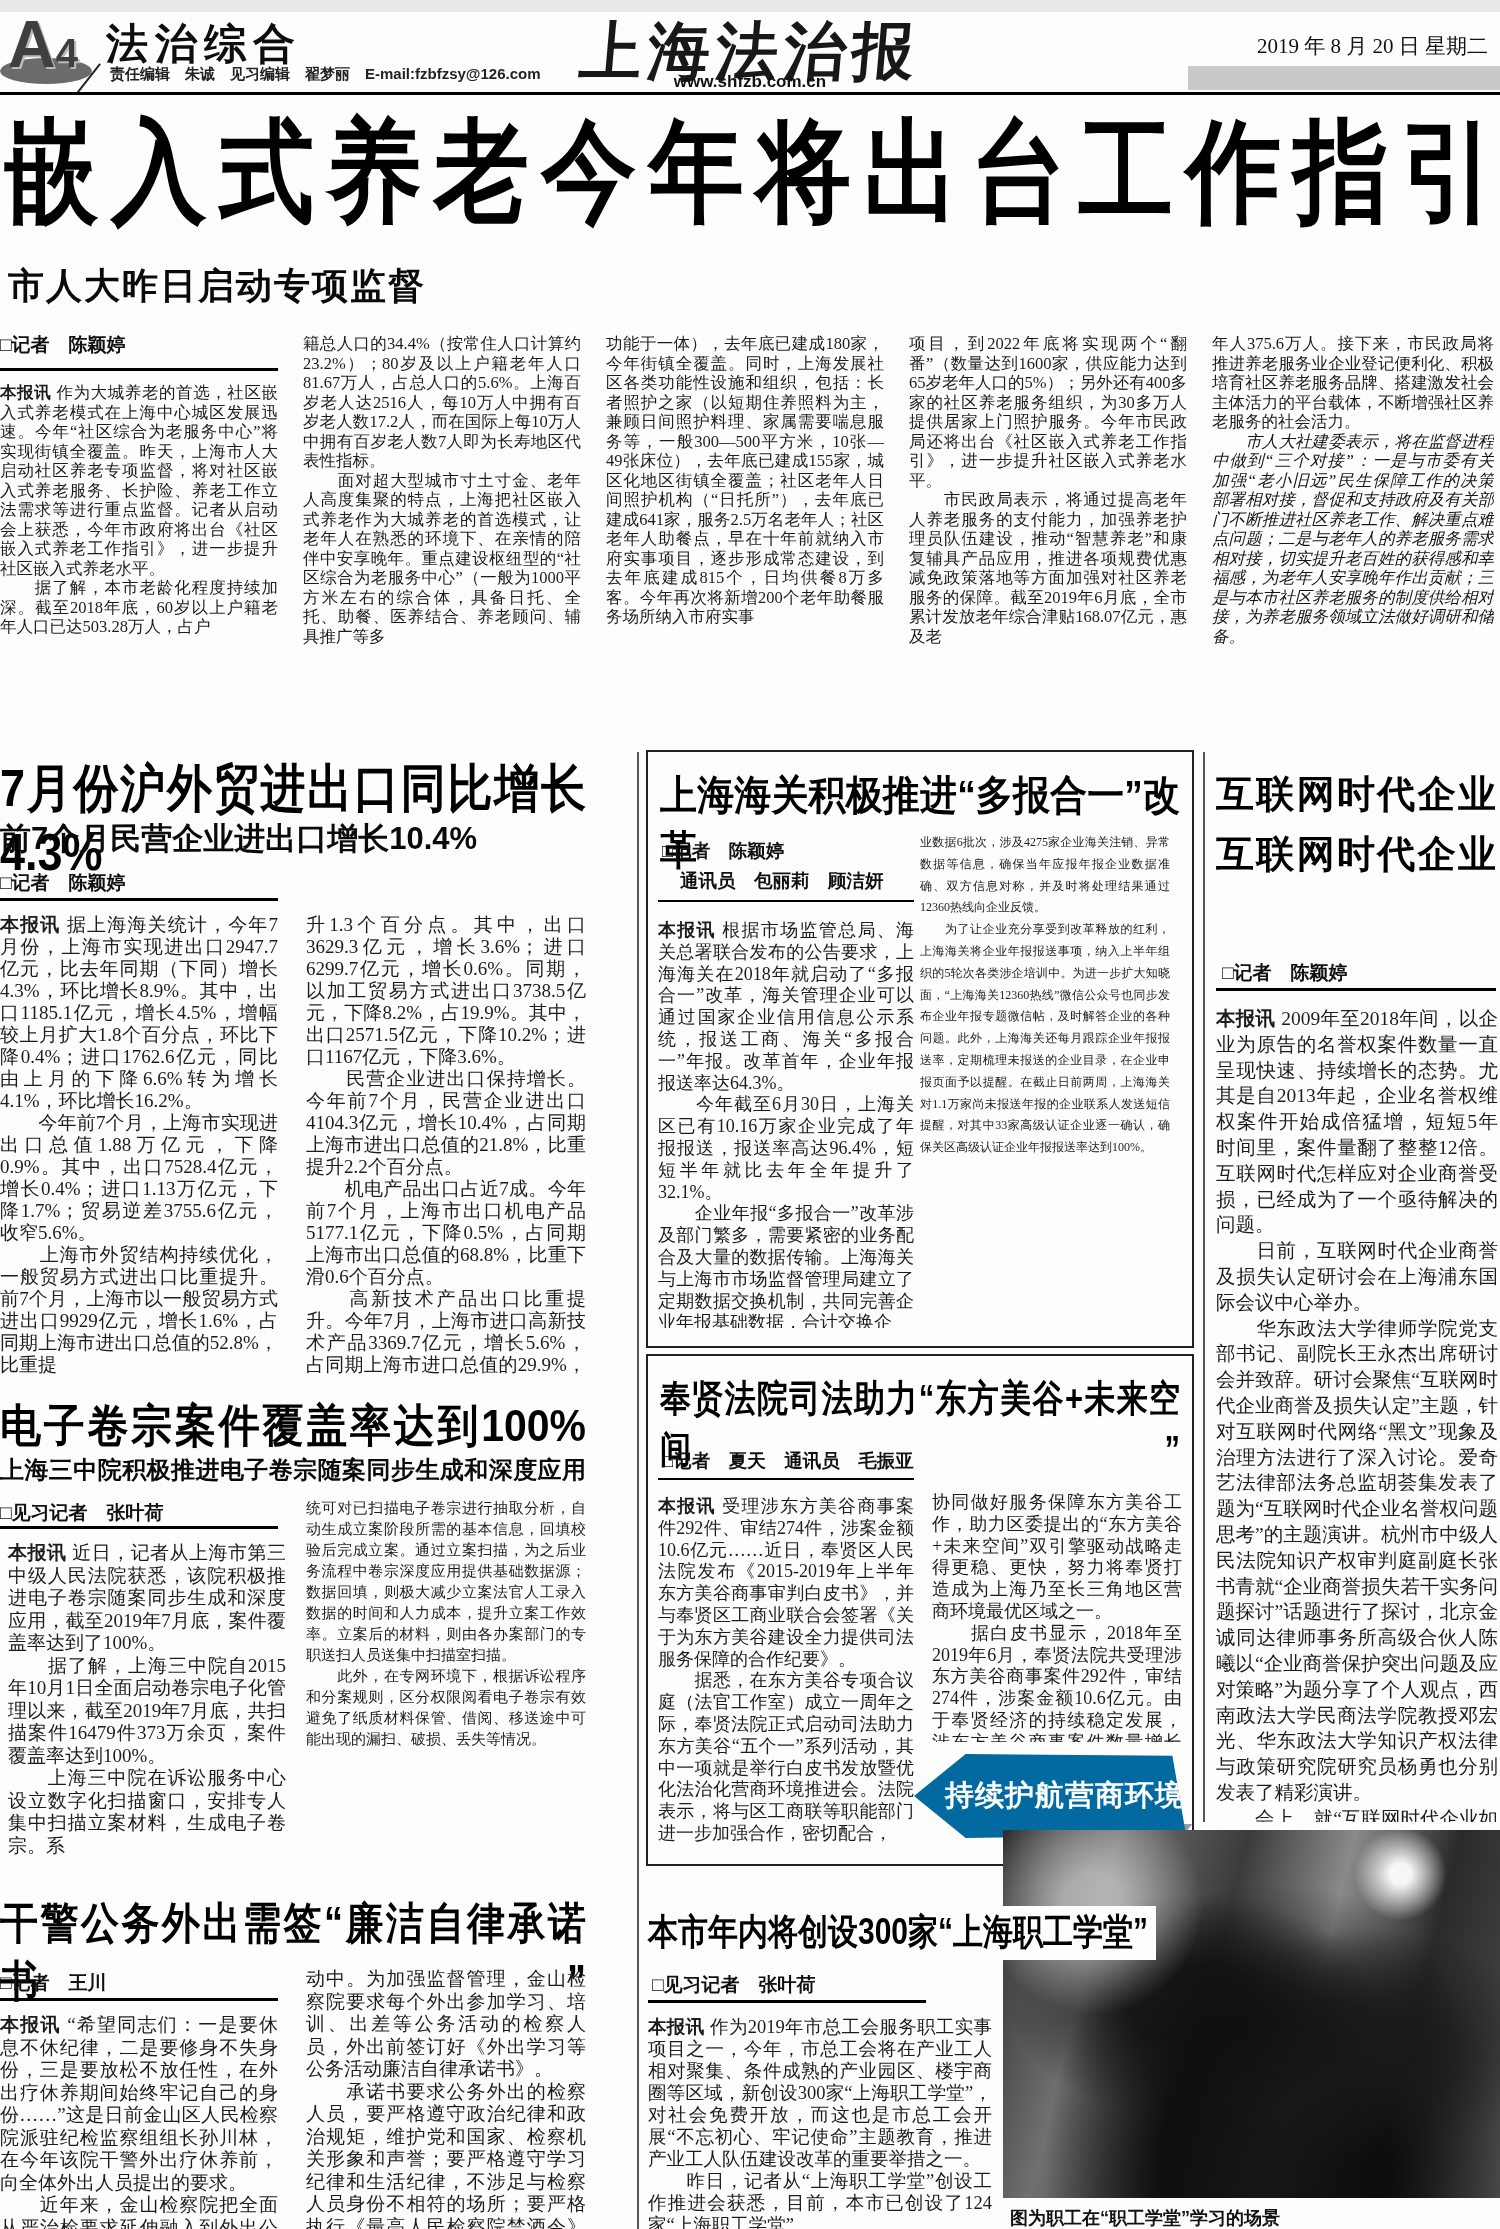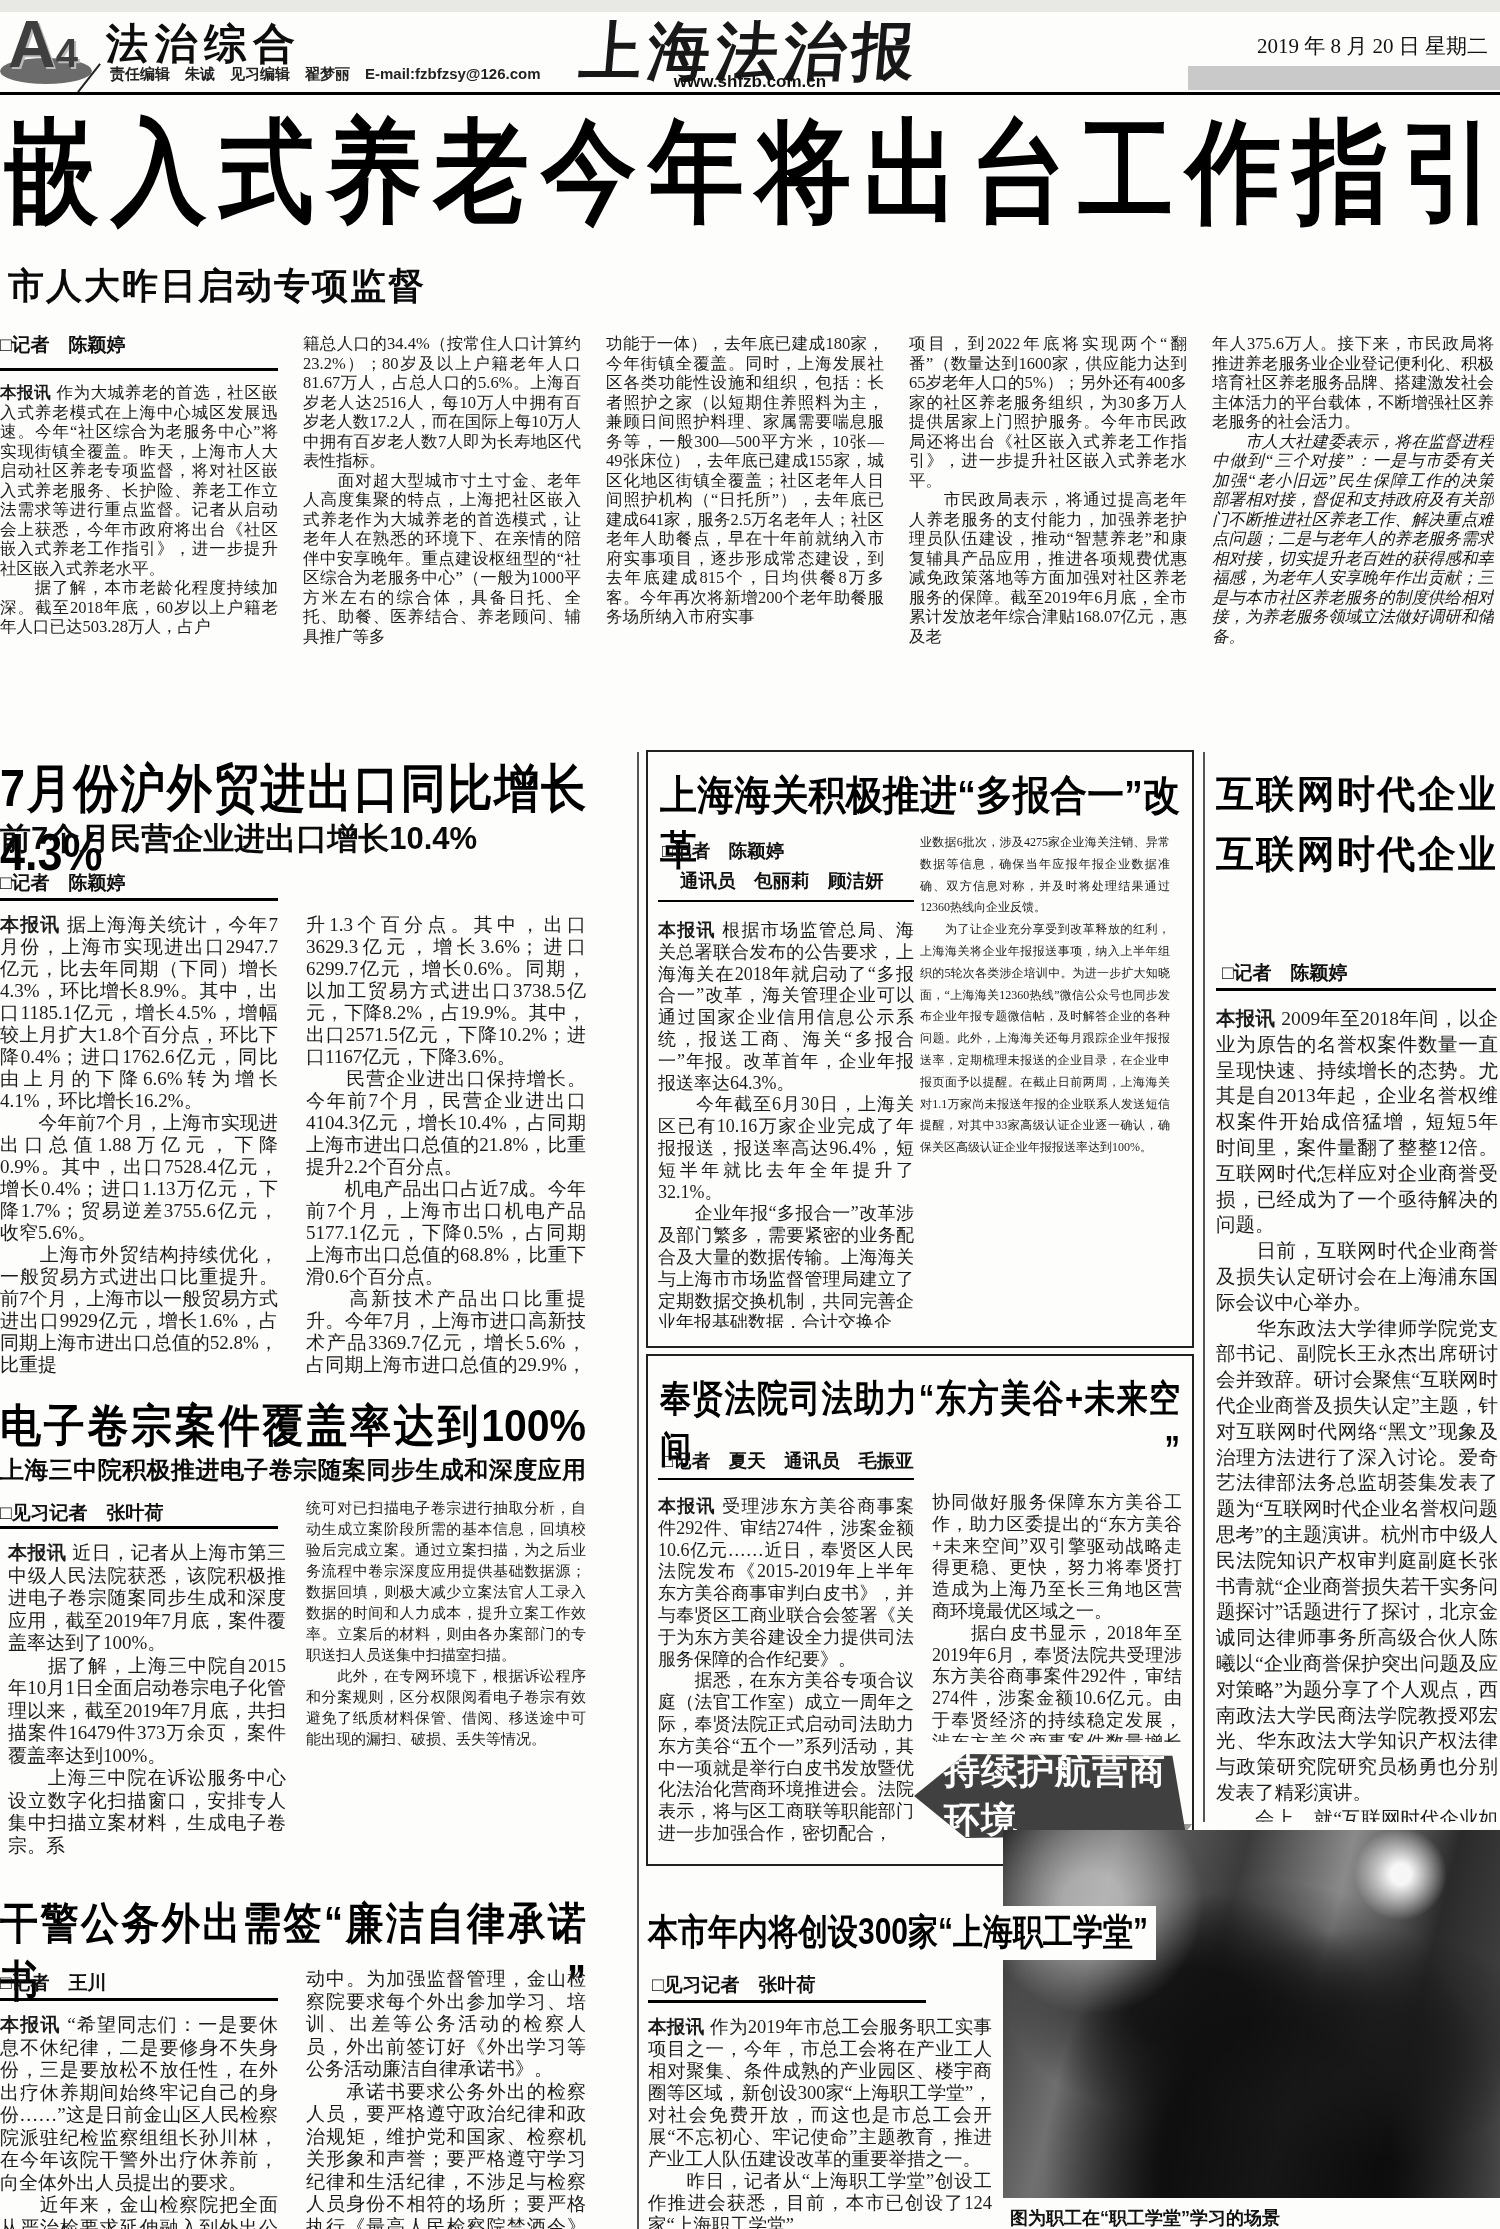--- a/index.html
+++ b/index.html
@@ -105,21 +105,21 @@
   <div class="abs box" style="left:646px;top:1342px;width:544px;height:508px;background:#fdfdfb;">
     <div class="abs hei b just" style="left:12px;top:18px;width:520px;font-size:31px;transform:scaleY(1.2);transform-origin:top left;color:#000;">奉贤法院司法助力“东方美谷+未来空间”</div>
     <div class="abs byline" style="left:14px;top:92px;font-size:18.5px;">□记者　夏天　通讯员　毛振亚</div>
     <div class="abs rule" style="left:10px;top:122px;width:256px;height:2px;"></div>
     <div class="abs col body-text" style="left:10px;top:140px;width:256px;height:358px;font-size:18px;line-height:21.8px;"><span class="lede">本报讯  </span><span>受理涉东方美谷商事案件292件、审结274件，涉案金额10.6亿元……近日，奉贤区人民法院发布《2015-2019年上半年东方美谷商事审判白皮书》，并与奉贤区工商业联合会签署《关于为东方美谷建设全力提供司法服务保障的合作纪要》。
 　　据悉，在东方美谷专项合议庭（法官工作室）成立一周年之际，奉贤法院正式启动司法助力东方美谷“五个一”系列活动，其中一项就是举行白皮书发放暨优化法治化营商环境推进会。法院表示，将与区工商联等职能部门进一步加强合作，密切配合，</span></div>
     <div class="abs col body-text" style="left:284px;top:136px;width:250px;height:250px;font-size:18px;line-height:21.8px;">协同做好服务保障东方美谷工作，助力区委提出的“东方美谷+未来空间”双引擎驱动战略走得更稳、更快，努力将奉贤打造成为上海乃至长三角地区营商环境最优区域之一。
 　　据白皮书显示，2018年至2019年6月，奉贤法院共受理涉东方美谷商事案件292件，审结274件，涉案金额10.6亿元。由于奉贤经济的持续稳定发展，涉东方美谷商事案件数量增长较快，其中涉医药生物类公司案件较多，金融案件涉案金额较大。</div>
 
     <div class="abs" style="left:428px;top:468px;width:110px;height:16px;background:#9a9a9a;transform:skewX(-38deg);"></div>
-    <div class="abs hei b" style="left:266px;top:398px;width:272px;height:84px;background:#404040;color:#fff;font-size:36px;
+    <div class="abs hei b" style="left:266px;top:398px;width:272px;height:84px;background:#0369a1;color:#fff;font-size:29px;
                 display:flex;align-items:center;justify-content:center;padding-left:30px;box-sizing:border-box;
                 clip-path:polygon(0 50%,19% 0,95% 2%,100% 96%,19% 100%);letter-spacing:1px;">持续护航营商环境</div>
   </div>
 
   <div class="abs" style="left:1216px;top:752px;width:280px;">
     <div class="hei b just" style="font-size:38px;line-height:60px;color:#000;">互联网时代企业</div>
     <div class="hei b just" style="font-size:38px;line-height:60px;color:#000;">互联网时代企业</div>
   </div>
   <div class="abs byline" style="left:1222px;top:948px;">□记者　陈颖婷</div>
   <div class="abs rule" style="left:1216px;top:976px;width:280px;"></div>

